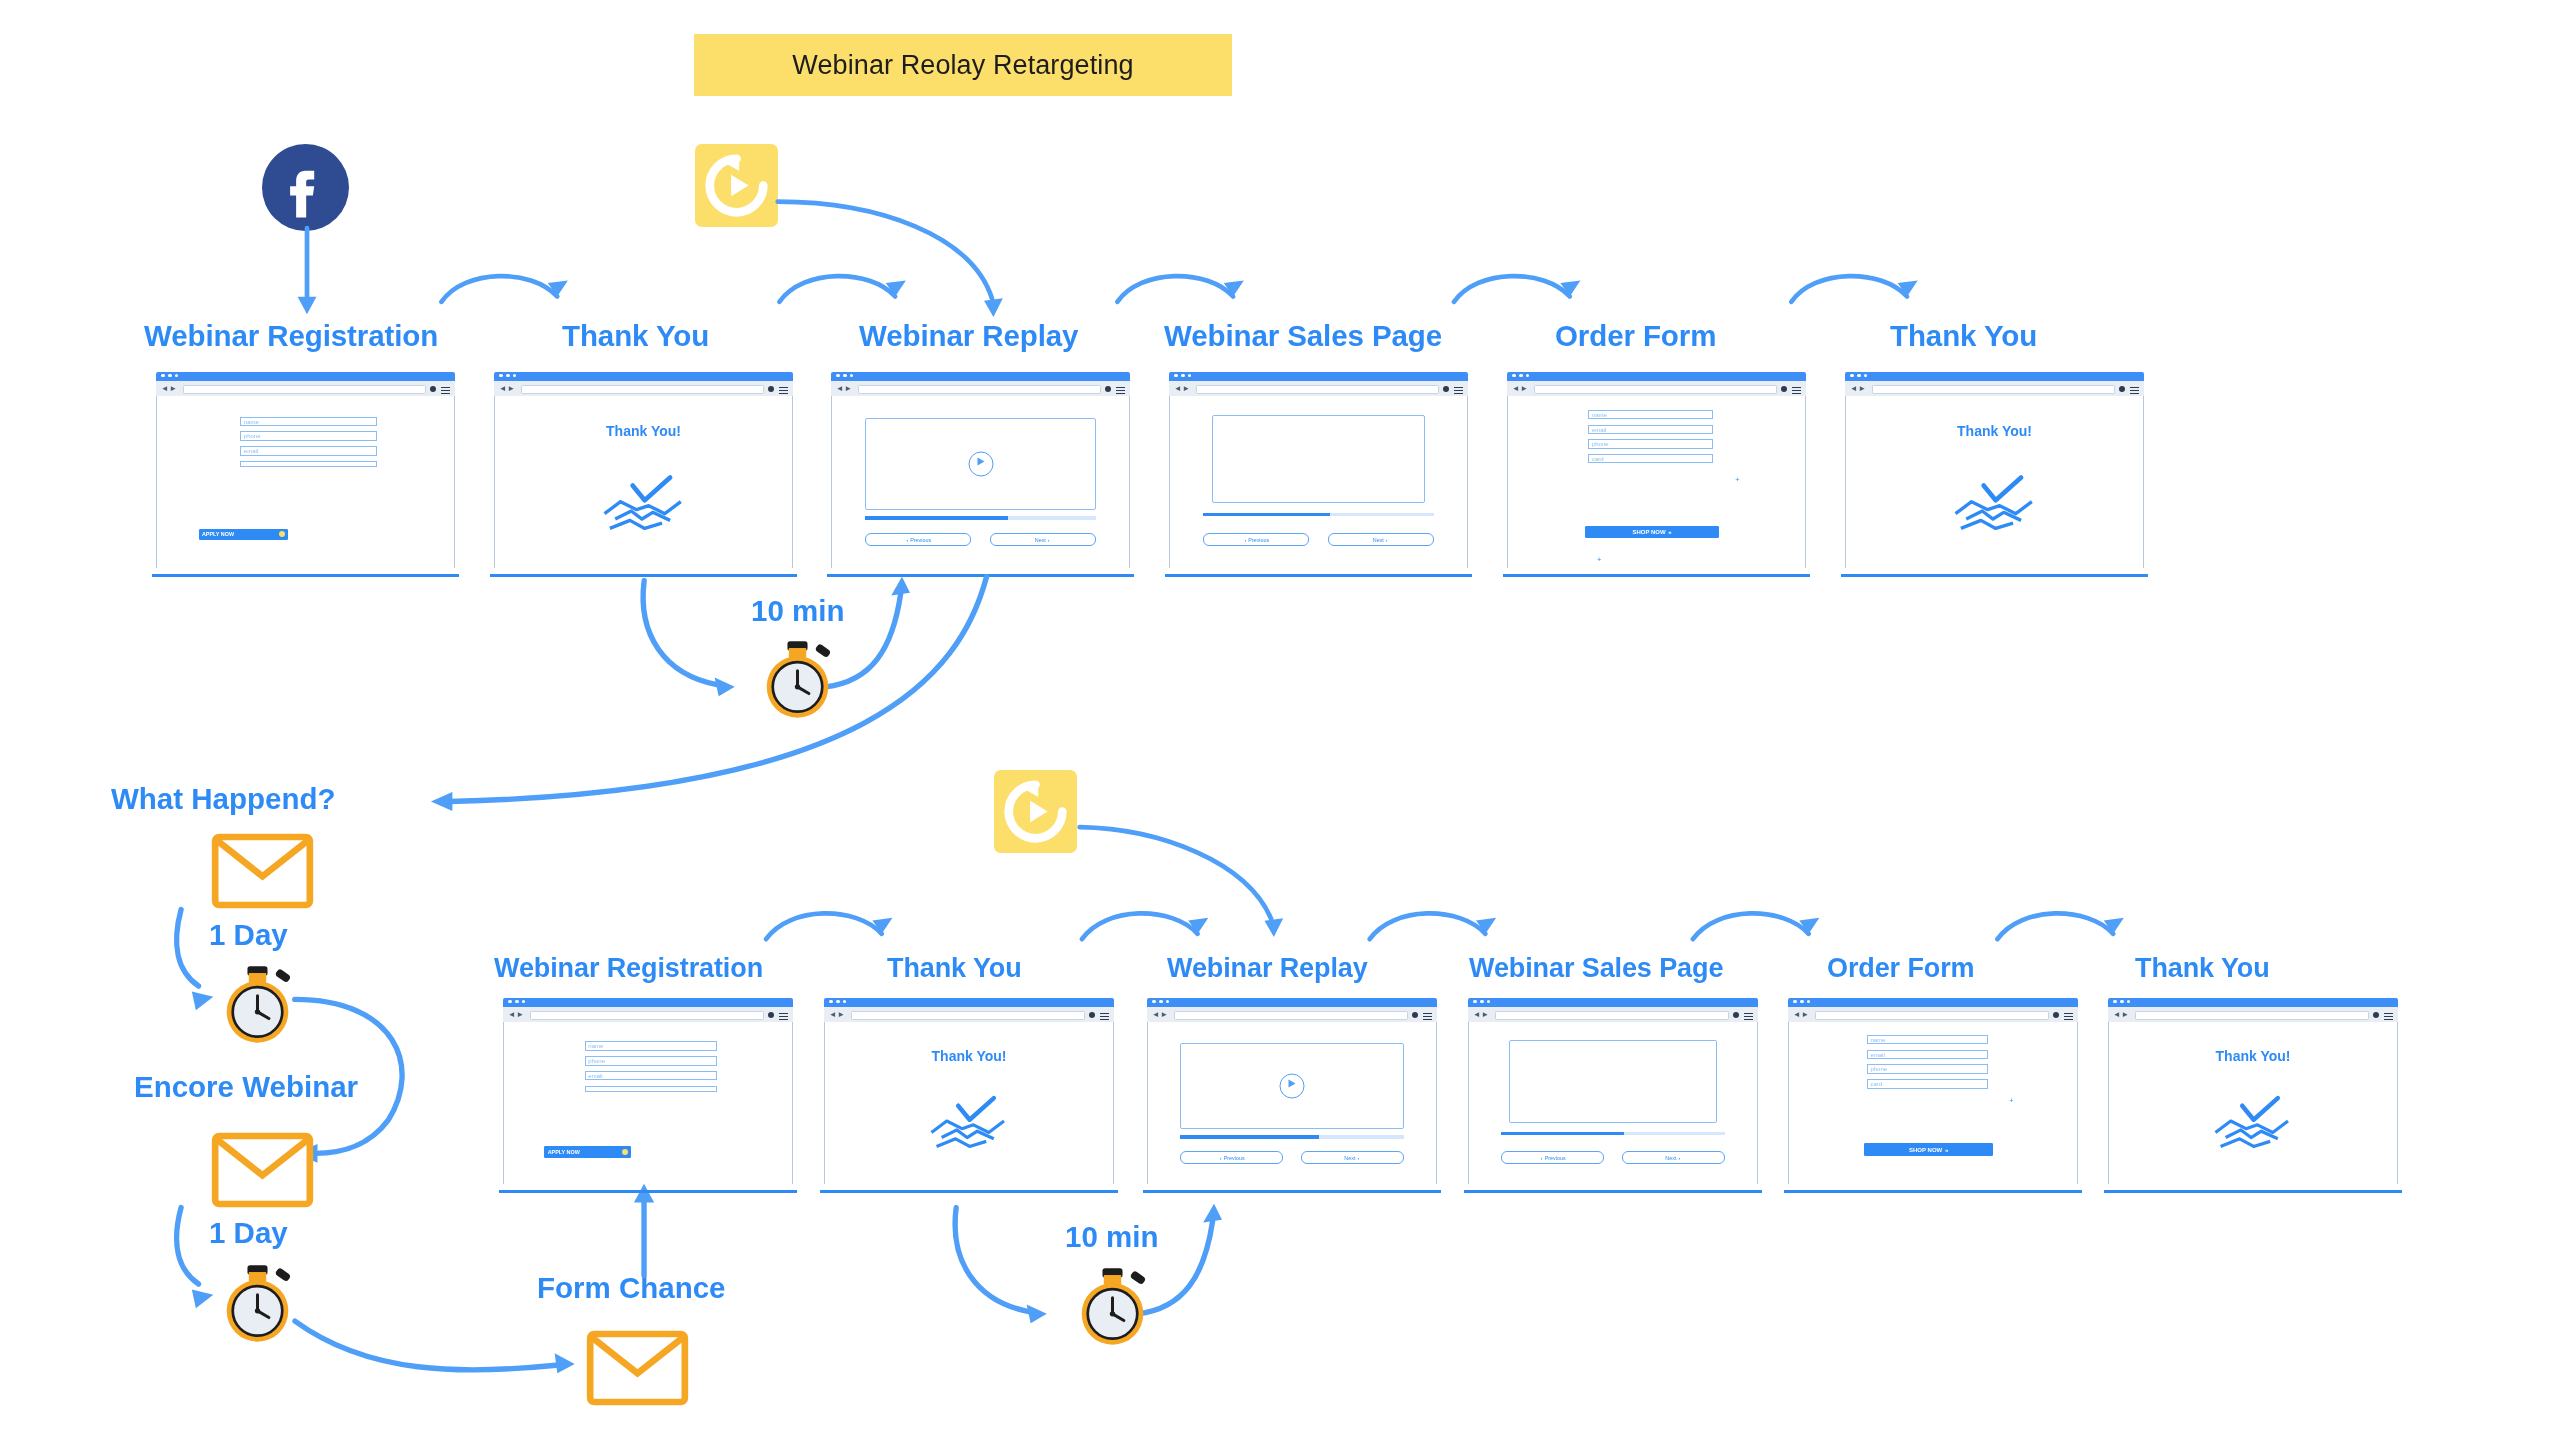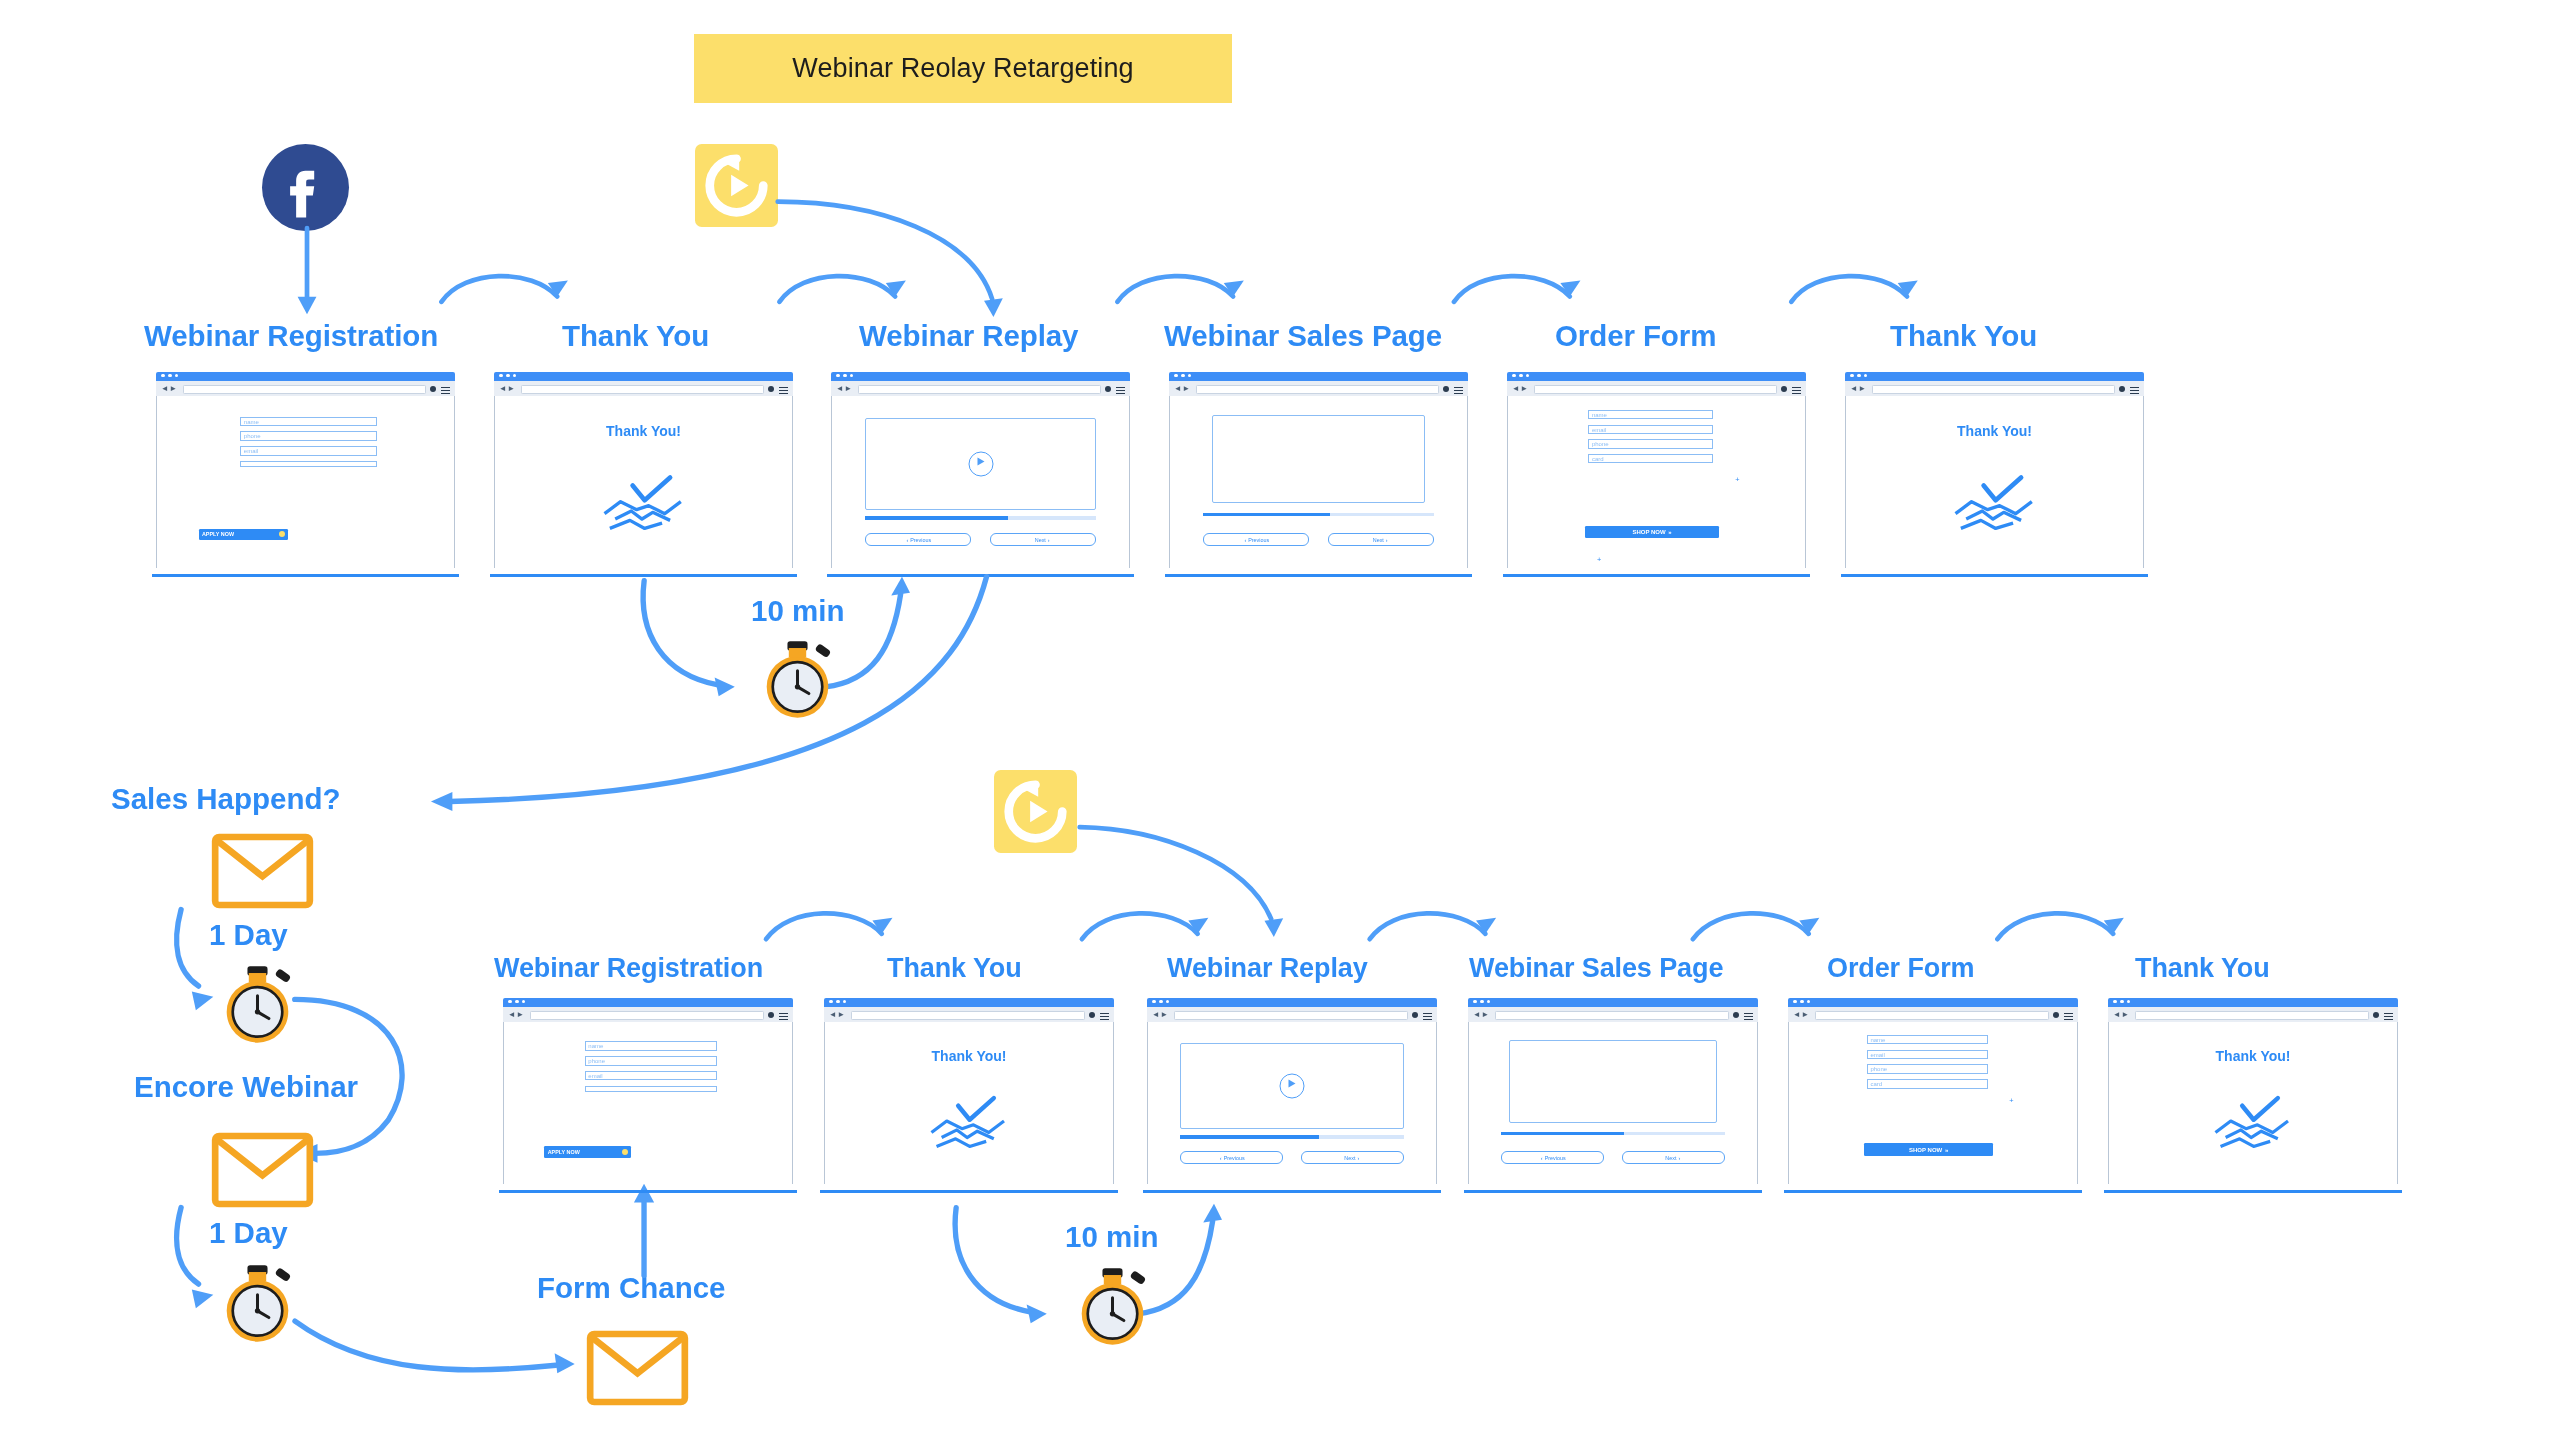--- a/index.html
+++ b/index.html
@@ -4,21 +4,21 @@
 <style>
   html,body{margin:0;padding:0;background:#ffffff;}
   body{width:2576px;height:1449px;position:relative;overflow:hidden;font-family:"Liberation Sans",sans-serif;}
   .stage{position:absolute;left:0;top:0;width:2576px;height:1449px;}
   .abs{position:absolute;}
 
   
   .banner{
     background:#fcdf6b;color:#1d1d1d;font-size:27px;line-height:1;
     display:flex;align-items:center;justify-content:center;
-    padding:0 19px;height:69px;letter-spacing:0.1px;
+    padding:0 19px;height:62px;letter-spacing:0.1px;
   }
 
   
   .steptitle{
     color:#2e8bf5;font-weight:bold;font-size:29.5px;white-space:nowrap;
     letter-spacing:-0.1px;
   }
   .steptitle.small{font-size:27px;}
 
   
@@ -376,21 +376,21 @@
   <svg class="abs" style="left:1073px;top:815px;width:241px;height:134px;" viewBox="0 0 360 200" width="241" height="134">
     <path d="M10,18 C130,20 260,70 296,155" fill="none" stroke="#4f9ef8" stroke-width="7" stroke-linecap="round"></path>
     <path d="M300,182 l14,-28 l-28,4 z" fill="#4f9ef8"></path>
   </svg>
 
   <svg class="abs" style="left:396px;top:570px;width:604px;height:255px;" viewBox="0 0 900 380" width="604" height="255">
     <path d="M880,10 C840,160 700,330 80,345" fill="none" stroke="#4f9ef8" stroke-width="8" stroke-linecap="round"></path>
     <path d="M52,345 l32,-14 l0,28 z" fill="#4f9ef8"></path>
   </svg>
 
-  <div class="abs bluelabel lg" style="left:111px;top:782px;">Sales Happend?</div>
+  <div class="abs bluelabel lg" style="left:111px;top:782px;">What Happend?</div>
   <div class="abs" style="left:213px;top:835px;width:99px;height:72px;">
     <svg width="99" height="72" viewBox="0 0 148 108">
       <rect x="3" y="3" width="142" height="102" rx="6" fill="#ffffff" stroke="#f5a623" stroke-width="10"></rect>
       <path d="M8 10 L74 62 L140 10" fill="none" stroke="#f5a623" stroke-width="10" stroke-linecap="round"></path>
     </svg>
   </div>
 
   <svg class="abs" style="left:169px;top:904px;width:94px;height:101px;" viewBox="0 0 140 150" width="94" height="101">
     <path d="M18,8 C4,60 12,100 44,122" fill="none" stroke="#4f9ef8" stroke-width="8" stroke-linecap="round"></path>
     <path d="M66,138 l-32,-8 l6,28 z" fill="#4f9ef8"></path>

